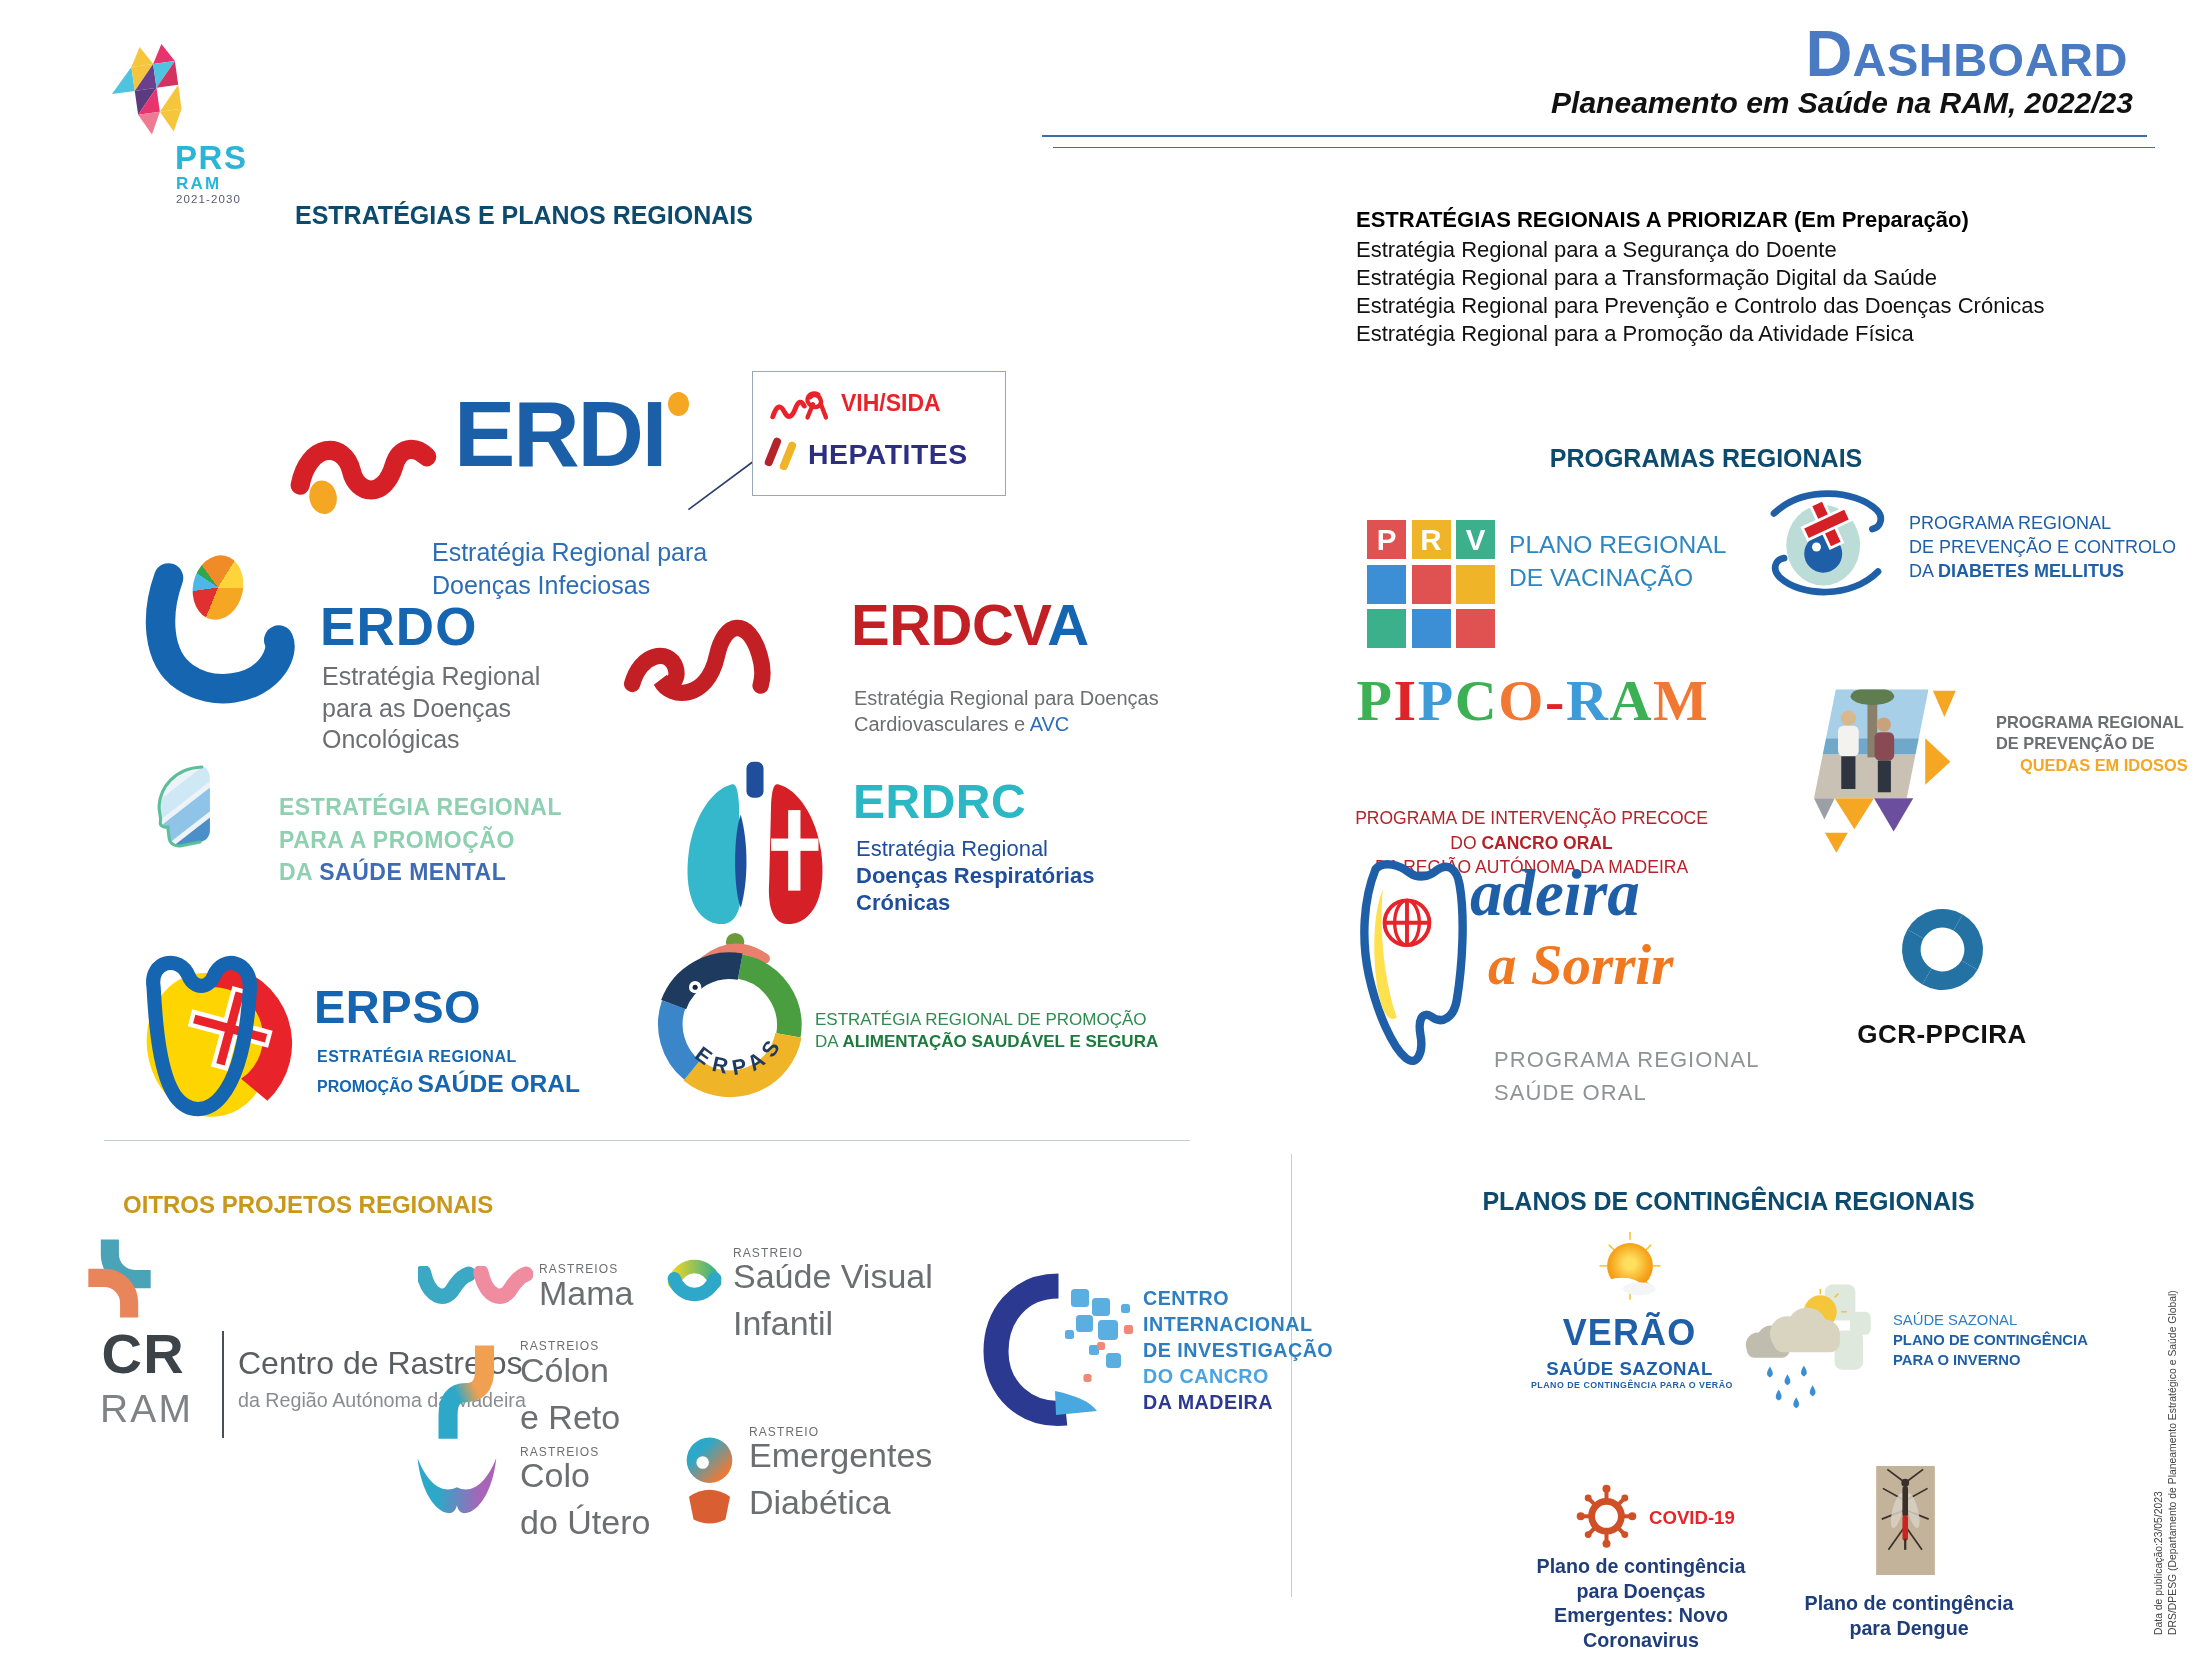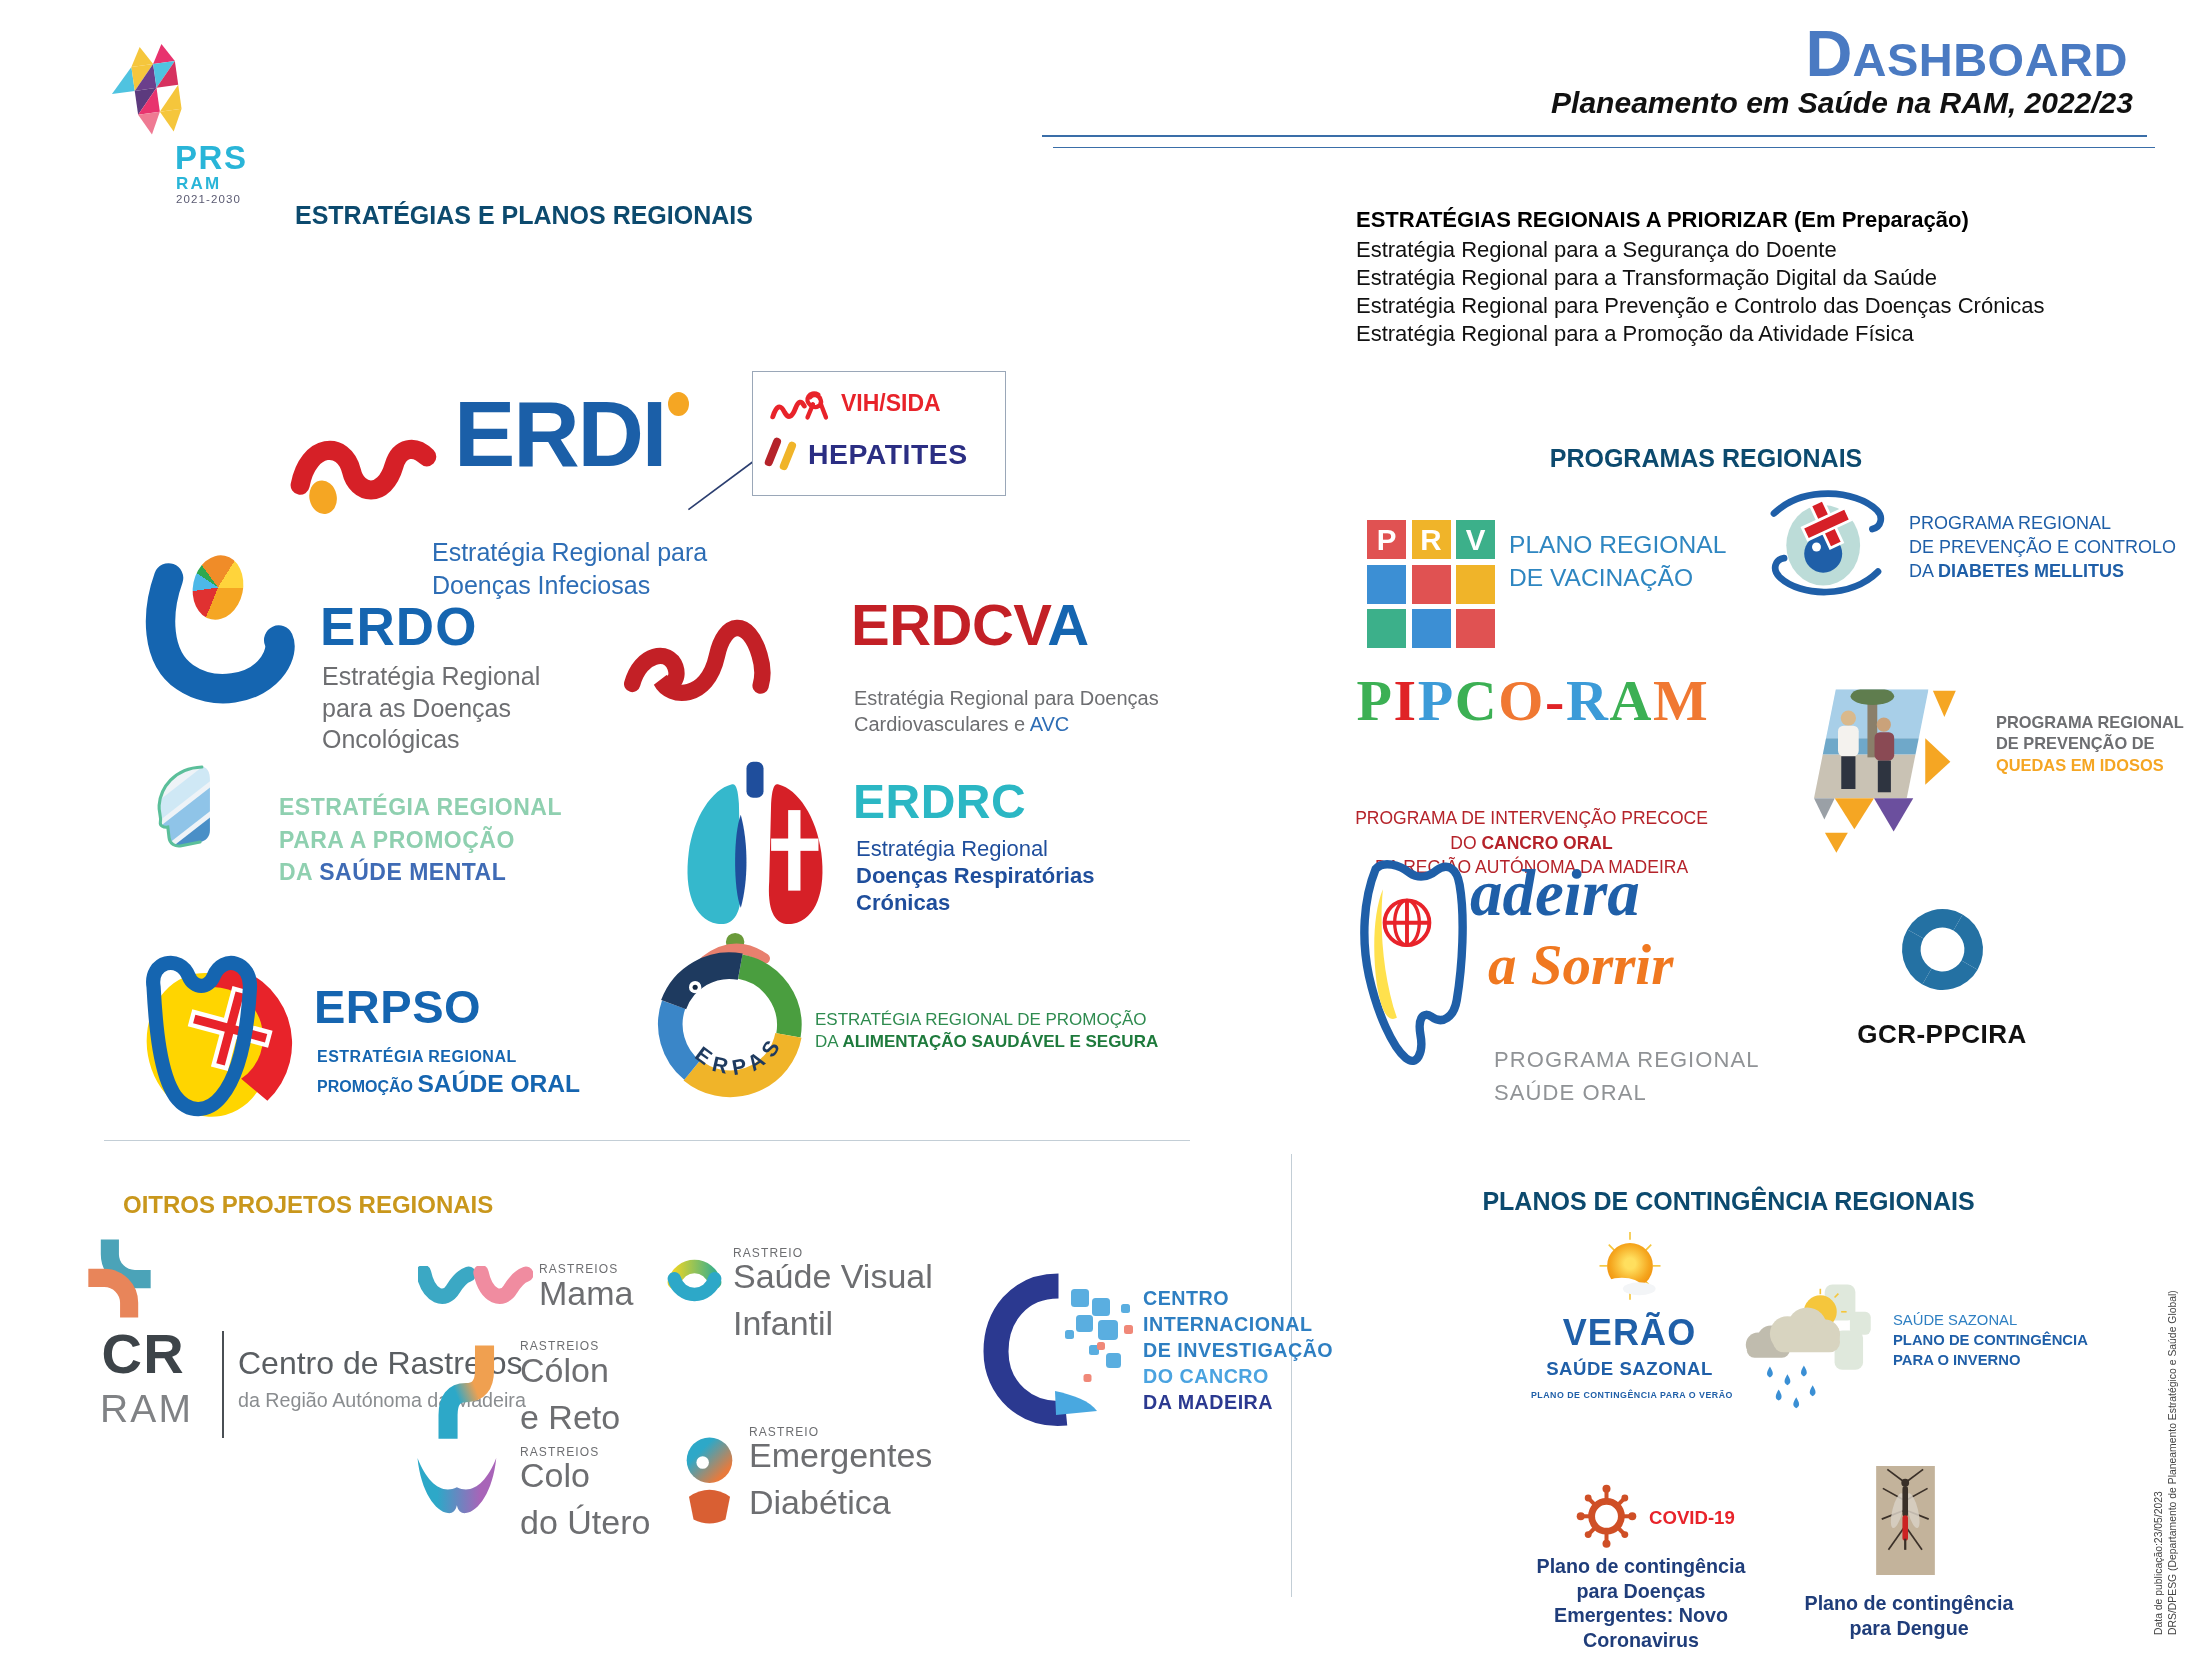--- a/index.html
+++ b/index.html
@@ -76,21 +76,21 @@
   
   .diab-txt{font-size:18px;color:#1f5fa8;line-height:24px;}
 
   
   .pipco-word{font-family:"Liberation Serif",serif;font-weight:bold;font-size:58px;letter-spacing:1.6px;}
   .plg{color:#3cb054;} .plr{color:#e02326;} .plb{color:#3c9bd8;} .plo{color:#f07832;}
   .pipco-sub{width:361px;text-align:center;color:#b5232a;font-size:17.5px;line-height:24px;}
 
   
   .quedas-txt{font-size:16.4px;font-weight:bold;color:#6d6e71;line-height:22px;}
-  .orange{color:#f5a623;}
+  .orange{color:#f5a623;margin-left:24px;}
 
   
   .sorrir-script1{font-family:"Liberation Serif",serif;font-style:italic;font-size:65px;color:#1f5fa8;font-weight:bold;}
   .sorrir-script2{font-family:"Liberation Serif",serif;font-style:italic;font-size:57px;color:#f07820;font-weight:bold;}
   .sorrir-sub{font-size:22px;color:#909396;line-height:31px;letter-spacing:1.1px;}
 
   .gcr-label{font-size:26px;font-weight:bold;color:#111;letter-spacing:0.5px;}
 
   
   .crram-cr{font-size:56px;font-weight:bold;color:#3d4449;letter-spacing:1.1px;}
@@ -535,21 +535,21 @@
         <line x1="104" y1="93" x2="114" y2="103"></line>
       <line x1="114" y1="25" x2="104" y2="35"></line>
         <line x1="46" y1="93" x2="36" y2="103"></line>
     </g>
     <circle cx="75" cy="64" r="42" fill="url(#sunG)"></circle>
     <ellipse cx="60" cy="100" rx="34" ry="14" fill="#fff"></ellipse>
     <ellipse cx="92" cy="106" rx="30" ry="12" fill="#f3f5f7"></ellipse>
   </svg>
   <div class="verao-title nw">VERÃO</div>
   <div class="verao-sub nw" style="margin-top:4.4px;">SAÚDE SAZONAL</div>
-  <div class="verao-tag nw" style="margin-top:10px;">PLANO DE CONTINGÊNCIA PARA O VERÃO</div>
+  <div class="verao-tag nw" style="margin-top:0;">PLANO DE CONTINGÊNCIA PARA O VERÃO</div>
 </div>
 
 <div class="abs" style="left:1737px;top:1280px;width:438px;height:142px;">
   <svg class="abs" style="left:0px;top:0px;" width="148" height="137" viewBox="0 0 270 250">
     <g fill="#dfe8dc">
       <rect x="160" y="8" width="56" height="66" rx="14"></rect>
       <rect x="178" y="92" width="52" height="72" rx="14"></rect>
       <rect x="206" y="58" width="38" height="42" rx="10"></rect>
     </g>
     <circle cx="152" cy="58" r="30" fill="#f5c63c"></circle>

